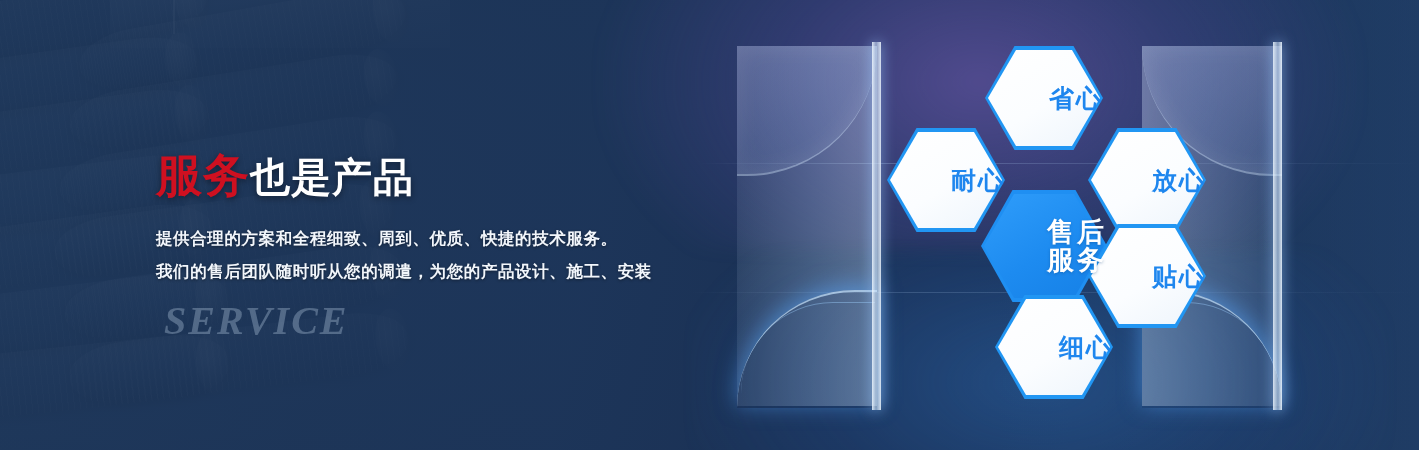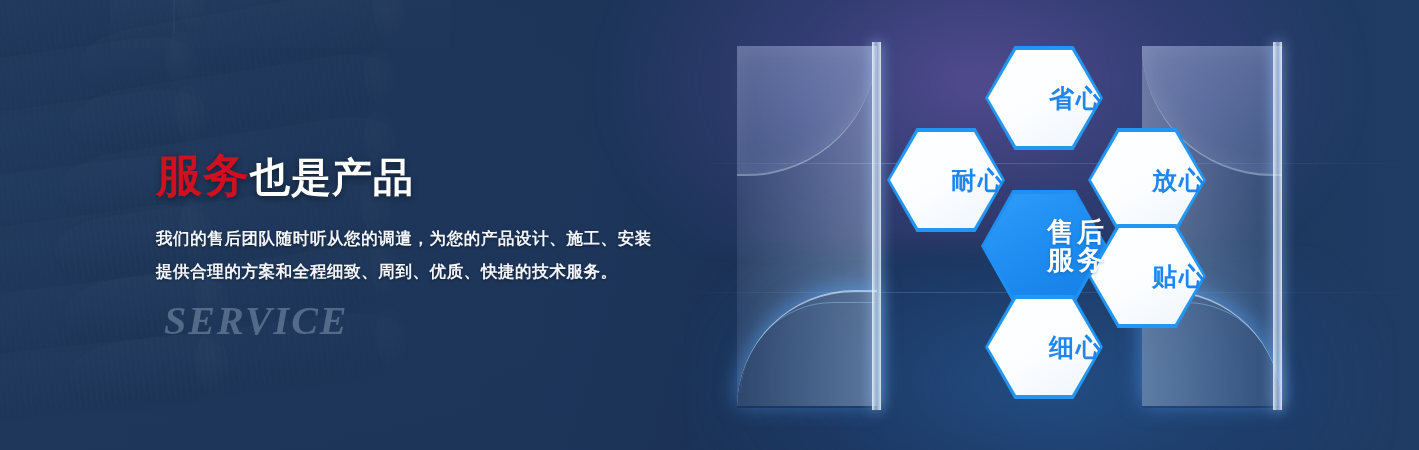--- a/index.html
+++ b/index.html
@@ -224,22 +224,22 @@
     <div class="botrim2"></div>
     <div class="botrim"></div>
     <div class="spine"></div>
   </div>
 
   <div class="textblock">
     <div class="headline">
       <span class="red">服务</span><span class="white">也是产品</span>
     </div>
     <div class="subline">
+      <div>提供合理的方案和全程细致、周到、优质、快捷的技术服务。</div>
       <div>我们的售后团队随时听从您的调遣，为您的产品设计、施工、安装</div>
-      <div>提供合理的方案和全程细致、周到、优质、快捷的技术服务。</div>
     </div>
     <div class="watermark">SERVICE</div>
   </div>
 
   <div class="hexwrap">
 
     <div class="hex" style="left:110px; top:0px;">
       <div class="shape"></div>
         <div class="inner"></div>
       <span class="label">省心</span>
@@ -263,21 +263,21 @@
       <span class="label"><span>售后</span><br><span>服务</span></span>
     </div>
 
 
     <div class="hex" style="left:213px; top:178px;">
       <div class="shape"></div>
         <div class="inner"></div>
       <span class="label">贴心</span>
     </div>
 
-    <div class="hex" style="left:110px; top:249px;font-family:Liberation Serif, serif;">
+    <div class="hex" style="left:120px; top:249px;font-family:Liberation Serif, serif;">
       <div class="shape"></div>
         <div class="inner"></div>
       <span class="label">细心</span>
     </div>
 
   </div>
 
 </div>
 
 </body></html>

